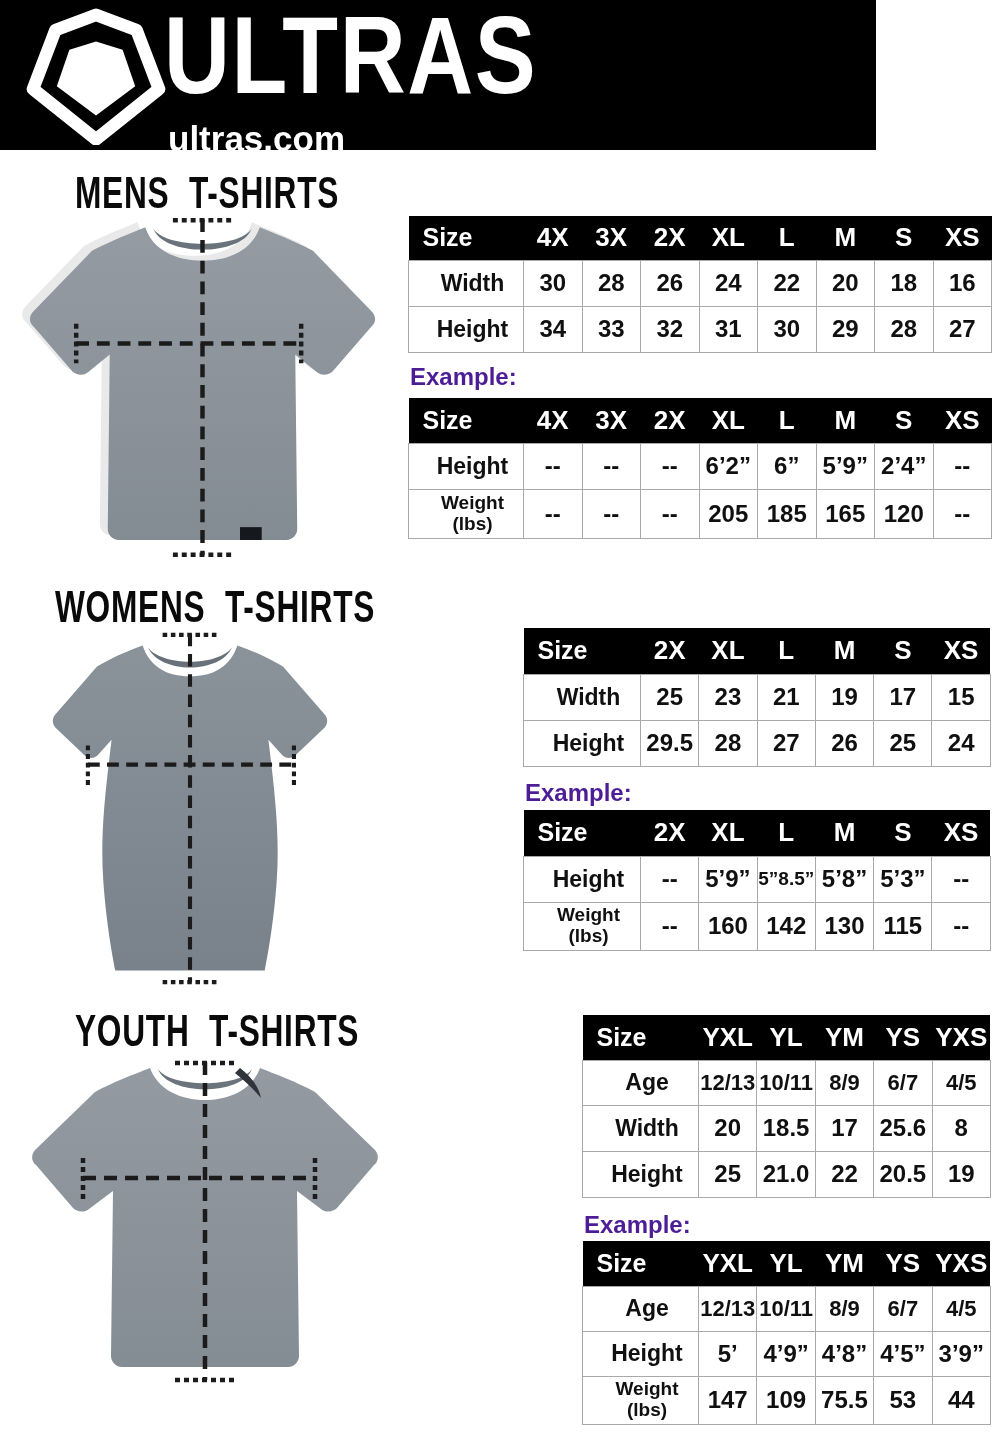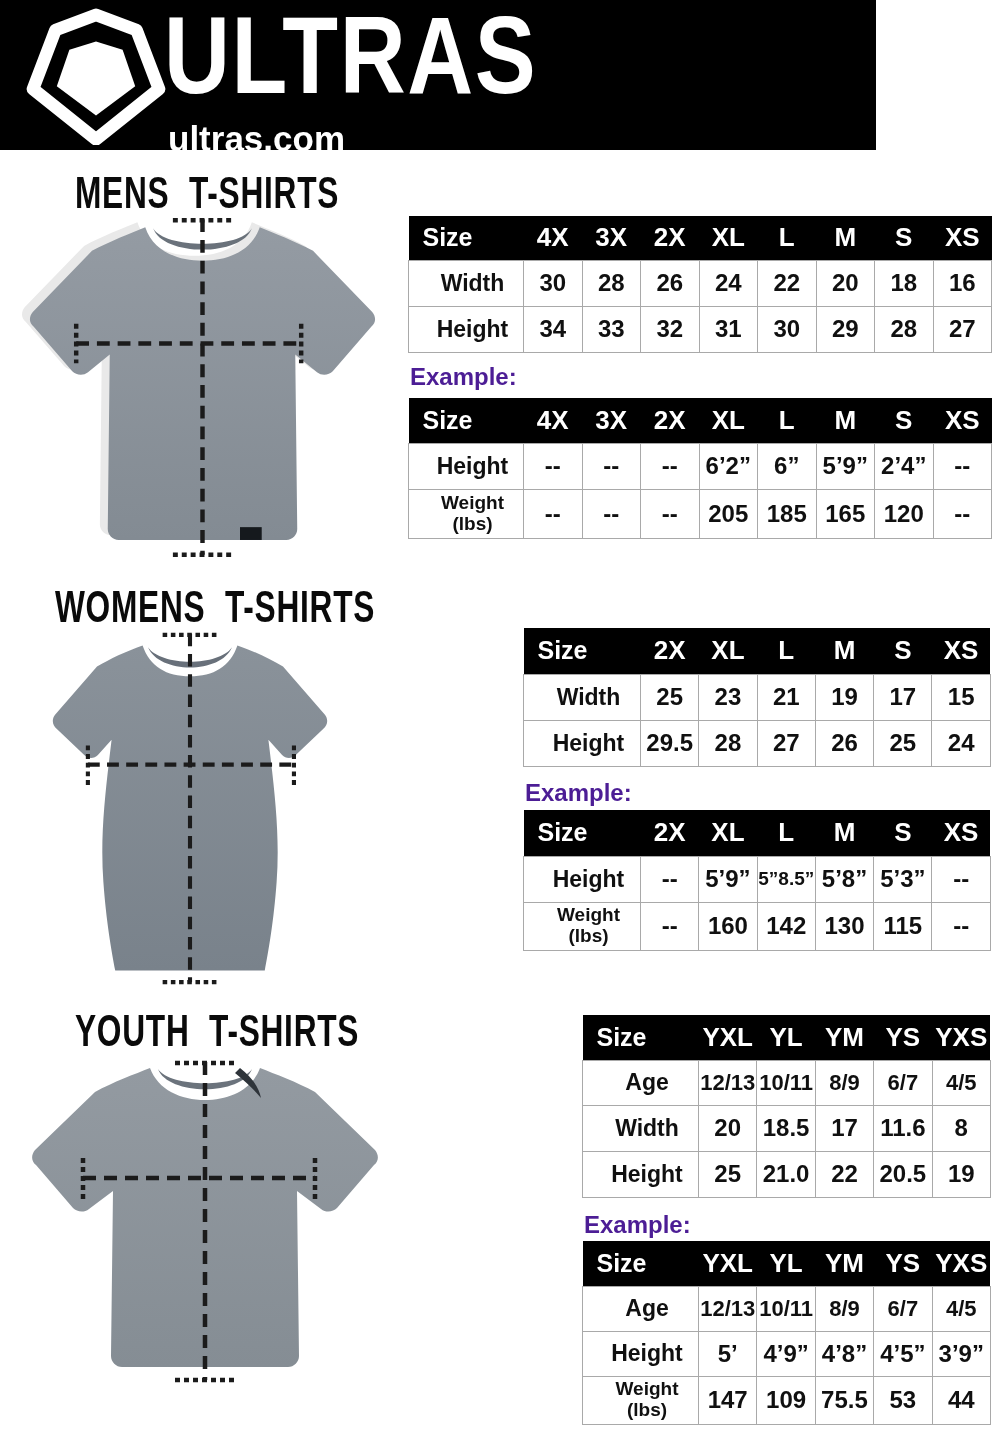--- a/index.html
+++ b/index.html
@@ -331,21 +331,21 @@
         <td class="age">10/11</td>
         <td class="age">8/9</td>
         <td class="age">6/7</td>
         <td class="age">4/5</td>
       </tr>
       <tr style="height:46px">
         <td class="lab">Width</td>
         <td>20</td>
         <td>18.5</td>
         <td>17</td>
-        <td>11.6</td>
+        <td>25.6</td>
         <td>8</td>
       </tr>
       <tr style="height:46px">
         <td class="lab">Height</td>
         <td>25</td>
         <td>21.0</td>
         <td>22</td>
         <td>20.5</td>
         <td>19</td>
       </tr>

